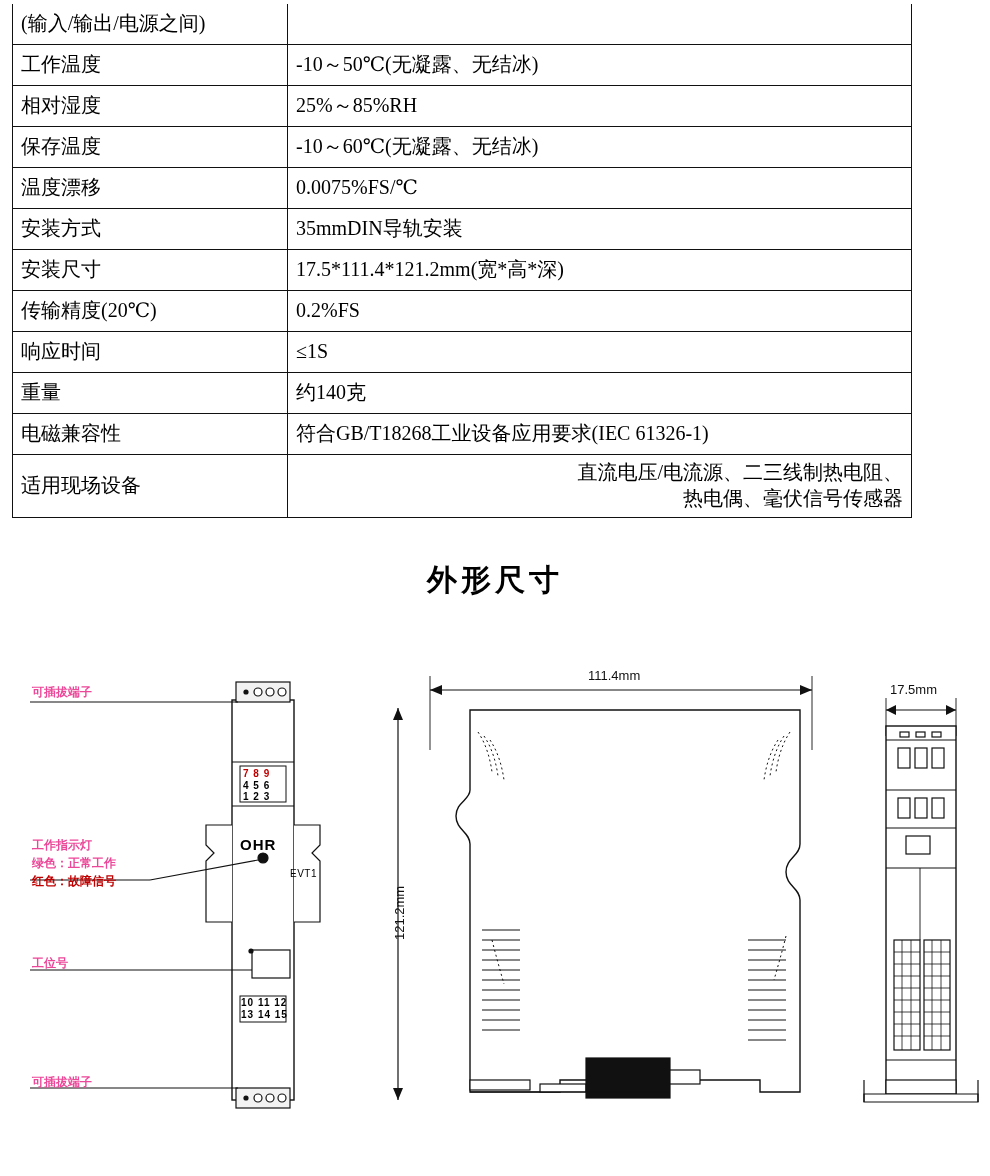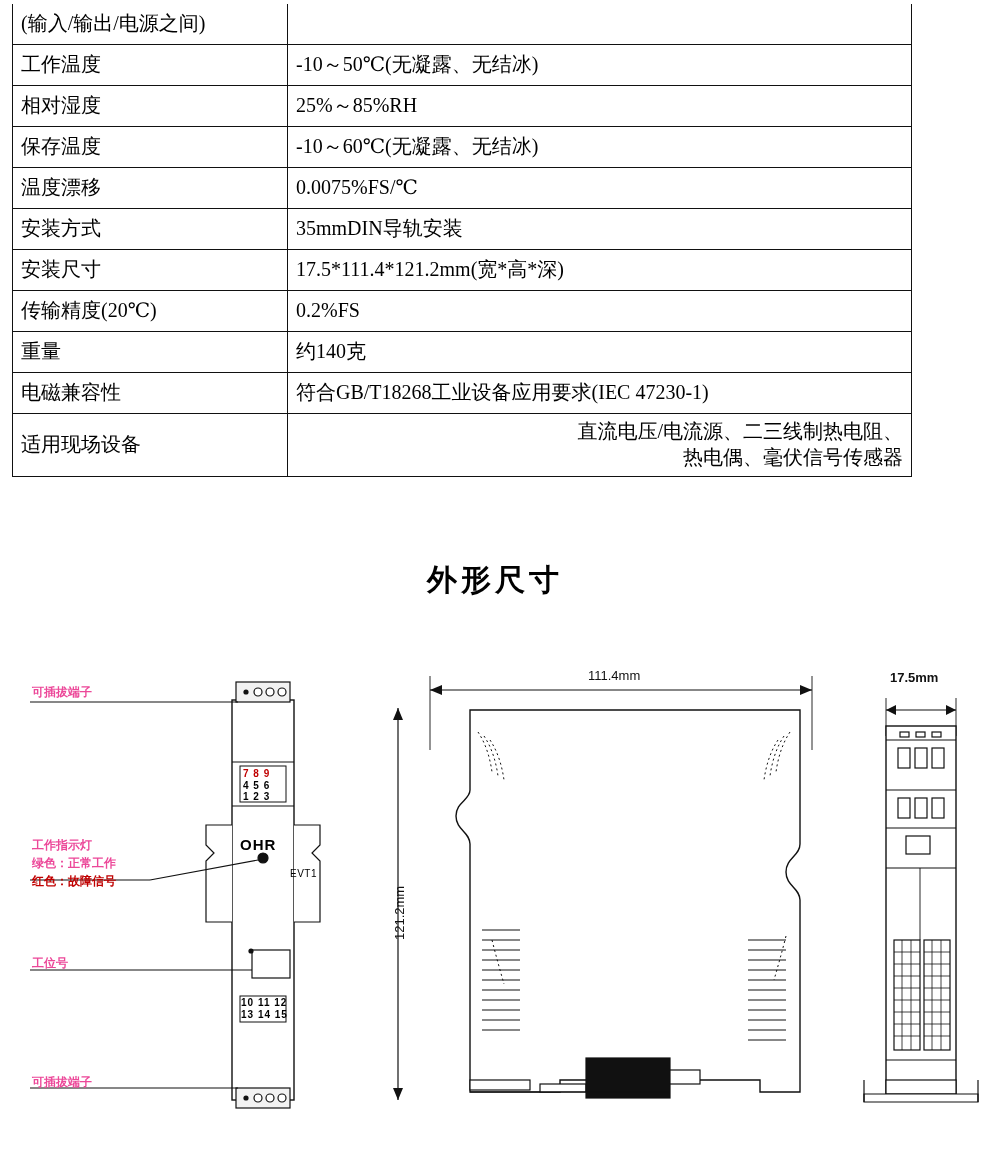--- a/index.html
+++ b/index.html
@@ -136,26 +136,30 @@
     </tr>
     <tr>
       <td class="label">安装尺寸</td>
       <td>17.5*111.4*121.2mm(宽*高*深)</td>
     </tr>
     <tr>
       <td class="label">传输精度(20℃)</td>
       <td>0.2%FS</td>
     </tr>
     <tr>
+      <td class="label">响应时间</td>
+      <td>≤1S</td>
+    </tr>
+    <tr>
       <td class="label">重量</td>
       <td>约140克</td>
     </tr>
     <tr>
       <td class="label">电磁兼容性</td>
-      <td>符合GB/T18268工业设备应用要求(IEC 47230-1)</td>
+      <td>符合GB/T18268工业设备应用要求(IEC 61326-1)</td>
     </tr>
     <tr>
       <td class="label">适用现场设备</td>
       <td class="multi-line">
         <div>直流电压/电流源、二三线制热电阻、</div>
         <div>热电偶、毫伏信号传感器</div>
       </td>
     </tr>
   </tbody>
 </table>
@@ -335,14 +339,14 @@
   <div class="term-num" style="left:243px; top:151px;">1 2 3</div>
 
   <div class="ohr-logo" style="left:240px; top:196px;">OHR</div>
   <div class="evt-lbl" style="left:251px; top:228px;padding-left:39px;">EVT1</div>
 
   <div class="term-num" style="left:241px; top:357px;">10 11 12</div>
   <div class="term-num" style="left:241px; top:369px;">13 14 15</div>
 
   <div class="dim-lbl" style="left:588px; top:28px;">111.4mm</div>
   <div class="dim-lbl vertical" style="left:392px; top:300px;">121.2mm</div>
-  <div class="dim-lbl" style="left:890px; top:30px;font-weight:bold;">17.5mm</div>
+  <div class="dim-lbl" style="left:890px; top:42px;">17.5mm</div>
 </div>
 
 </body></html>

